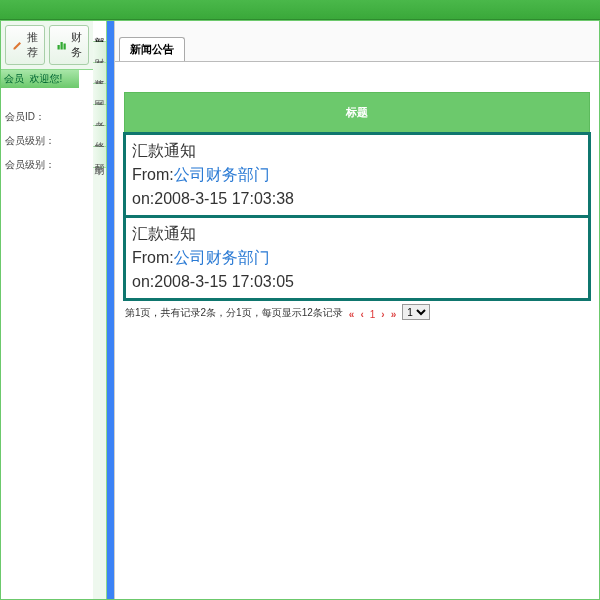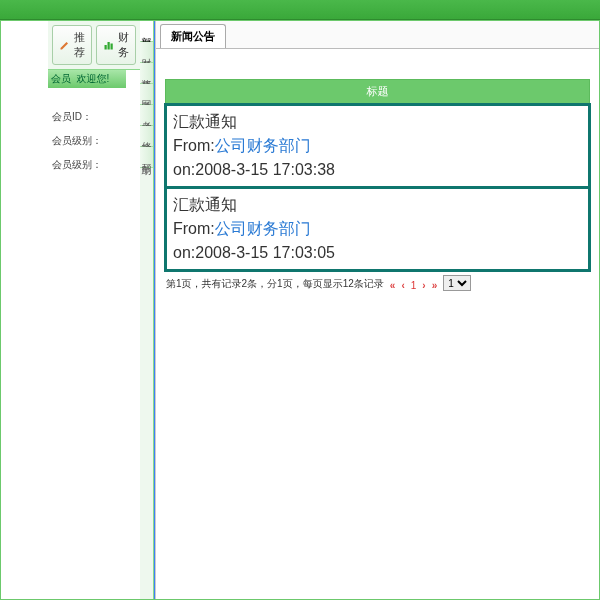--- a/index.html
+++ b/index.html
@@ -19,22 +19,21 @@
     border-bottom: 1px solid #2e8b2e;
   }
   .container {
     flex: 1;
     display: flex;
     border: 1px solid #6cc96c;
     background: #fff;
   }
   .sidebar {
     display: flex;
-    border-right: 1px solid #3b82f6;
-    padding-left: 47px;
+    border-right: 7px solid #3b82f6;
   }
   .vtabs {
     width: 14px;
     background: #eef8ee;
     display: flex;
     flex-direction: column;
     border-right: 1px solid #8cd88c;
     font-size: 10px;
   }
   .vtab {
@@ -95,21 +94,21 @@
     flex: 1;
     display: flex;
     flex-direction: column;
     position: relative;
     border-left: 1px solid #ccc;
   }
   .tab-strip {
     display: flex;
     border-bottom: 1px solid #bbb;
     background: #fafafa;
-    padding: 3px 4px 0 4px;
+    padding: 16px 4px 0 4px;
   }
   .tab {
     border: 1px solid #aaa;
     border-bottom: none;
     background: #fff;
     padding: 4px 10px;
     font-size: 11px;
     cursor: pointer;
     border-radius: 3px 3px 0 0;
     font-weight: bold;
@@ -122,22 +121,22 @@
     position: relative;
   }
   .data-table {
     width: 100%;
     border-collapse: collapse;
     border: 1px solid #5cbb5c;
   }
   .data-table th {
     background: #6cc96c;
     color: #fff;
-    font-weight: normal;
-    padding: 4px;
+    font-weight: bold;
+    padding: 12px;
     border: 1px solid #5cbb5c;
     font-size: 11px;
   }
   .data-table td {
     border: 3px solid #0f766e;
     padding: 4px 6px;
     font-size: 16px;
     color: #333;
     line-height: 1.5;
   }

